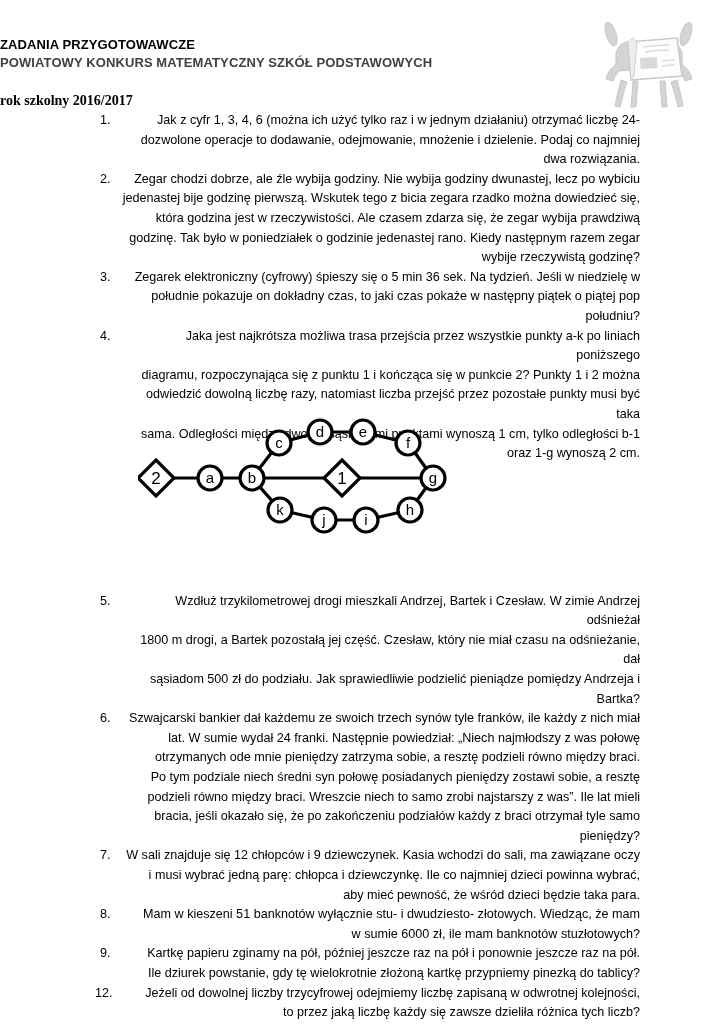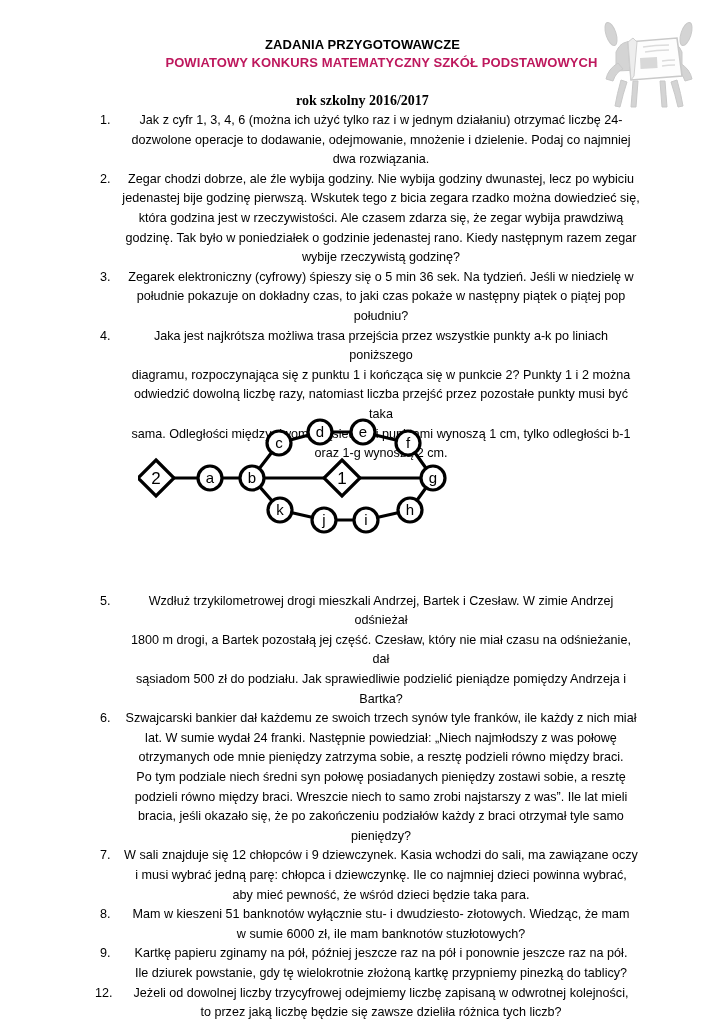--- a/index.html
+++ b/index.html
@@ -16,38 +16,37 @@
     font-family: "Liberation Sans", sans-serif;
     color: #000000;
   }
 
   
   .header {
     position: absolute;
     top: 36px;
     left: 0;
     width: 725px;
-    text-align: center;
+    text-align: left;
   }
   .header-line1 {
     font-family: "Liberation Sans", sans-serif;
     font-size: 13px;
     font-weight: bold;
     color: #000000;
     letter-spacing: 0.1px;
     line-height: 18px;
   }
   .header-line2 {
     font-family: "Liberation Sans", sans-serif;
     font-size: 13px;
     font-weight: bold;
-    color: #be185d;
+    color: #404040;
     letter-spacing: 0.1px;
     line-height: 18px;
-    padding-left: 38px;
   }
   .header-line3 {
     font-family: "Liberation Serif", serif;
     font-size: 14px;
     font-weight: bold;
     color: #000000;
     line-height: 20px;
     margin-top: 19px;
   }
 
@@ -82,21 +81,21 @@
     box-sizing: border-box;
   }
   .item-num.wide {
     flex: 0 0 27px;
     padding-left: 0px;
   }
   .item-body {
     flex: 1 1 auto;
     font-size: 12.6px;
     line-height: 19.6px;
-    text-align: center;
+    text-align: right;
     white-space: pre-line;
   }
 
   
   .diagram-wrap {
     position: absolute;
     top: 416px;
     left: 138px;
     width: 330px;
     height: 118px;
@@ -221,21 +220,21 @@
 
     <div class="item">
       <div class="item-num">9.</div>
       <div class="item-body">Kartkę papieru zginamy na pół, później jeszcze raz na pół i ponownie jeszcze raz na pół.
 Ile dziurek powstanie, gdy tę wielokrotnie złożoną kartkę przypniemy pinezką do tablicy?</div>
     </div>
 
     <div class="item">
       <div class="item-num wide">12.</div>
       <div class="item-body">Jeżeli od dowolnej liczby trzycyfrowej odejmiemy liczbę zapisaną w odwrotnej kolejności,
-to przez jaką liczbę będzie się zawsze dzieliła różnica tych liczb?</div>
+to przez jaką liczbę każdy się zawsze dzieliła różnica tych liczb?</div>
     </div>
 
     <div class="item">
       <div class="item-num wide">11.</div>
       <div class="item-body">Jaka jest cyfra jedności liczby: 1²+2²+3²+4²+5²+6²+7²+8²+9²+10²?</div>
     </div>
 
   </div>
 
   <div class="diagram-wrap">

